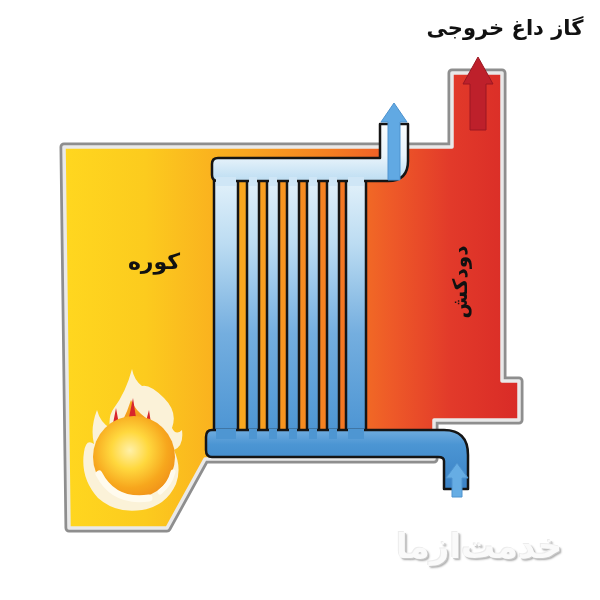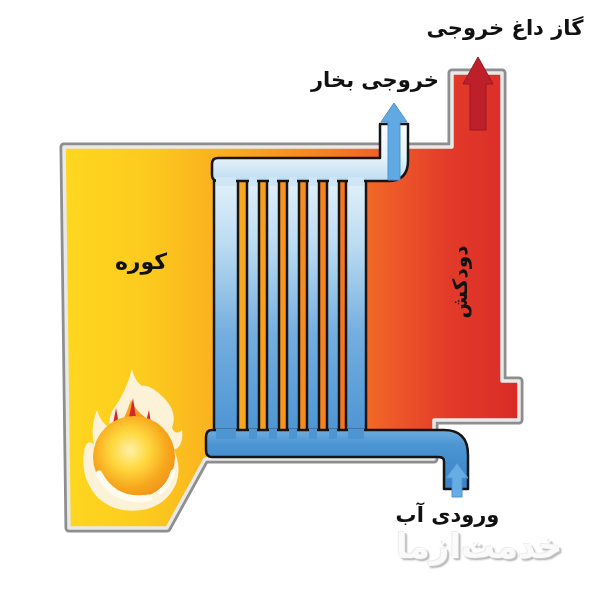--- a/index.html
+++ b/index.html
@@ -6,21 +6,21 @@
   body{font-family:"DejaVu Sans", sans-serif;}
   .stage{position:relative;width:600px;height:600px;background:#ffffff;overflow:hidden;}
   .stage svg{position:absolute;left:0;top:0;}
   .lbl{
     position:absolute;direction:rtl;text-align:center;color:#111111;
     font-weight:bold;font-family:"DejaVu Sans", sans-serif;line-height:1.15;
     white-space:nowrap;
   }
   .lbl-hotgas{left:415px;top:16px;width:180px;font-size:21px;}
   .lbl-steam{left:300px;top:68px;width:150px;font-size:21px;}
-  .lbl-furnace{left:91px;top:249px;width:100px;font-size:22px;}
+  .lbl-furnace{left:104px;top:249px;width:100px;font-size:22px;}
   .lbl-chimney{
     left:408px;top:268px;width:110px;height:28px;font-size:20px;
     transform:rotate(-90deg);transform-origin:center center;
   }
   .lbl-water{left:385px;top:503px;width:125px;font-size:21px;}
   .watermark{
     position:absolute;left:396px;top:526px;width:186px;direction:rtl;text-align:left;
     font-size:34px;font-weight:bold;letter-spacing:1px;color:#fafafa;
     text-shadow:-1px -1px 0 #ececec, 1px 1px 0 #c9c9c9, 2px 2px 2px #a8a8a8;
     font-family:"DejaVu Sans", sans-serif;white-space:nowrap;
@@ -115,19 +115,17 @@
       <path d="M99,474 Q114,503 149,498" fill="none" stroke="#FFFBEE" stroke-width="7" stroke-linecap="round"></path>
       <path d="M160,492 Q170,484 173,472" fill="none" stroke="#FFFBEE" stroke-width="5" stroke-linecap="round"></path>
     </g>
 
     <polygon points="394,103 407,122 400,122 400,180 388,180 388,122 381,122" fill="#61A9E3" stroke="#4E93CF" stroke-width="1"></polygon>
     <polygon points="457,463 468,478 462,478 462,497 452,497 452,478 446,478" fill="#66ADE4" stroke="#4E93CF" stroke-width="1"></polygon>
     <polygon points="478,57 493,84 486,84 486,130 470,130 470,84 463,84" fill="#BE202B" stroke="#9C1722" stroke-width="1"></polygon>
   </svg>
 
   <div class="lbl lbl-hotgas">گاز داغ خروجی</div>
-  <div class="lbl lbl-steam">خروجی بخار</div>
   <div class="lbl lbl-furnace">کوره</div>
   <div class="lbl lbl-chimney">دودکش</div>
-  <div class="lbl lbl-water">ورودی آب</div>
   <div class="watermark">خدمت‌ازما</div>
 
 </div>
 
 </body></html>

